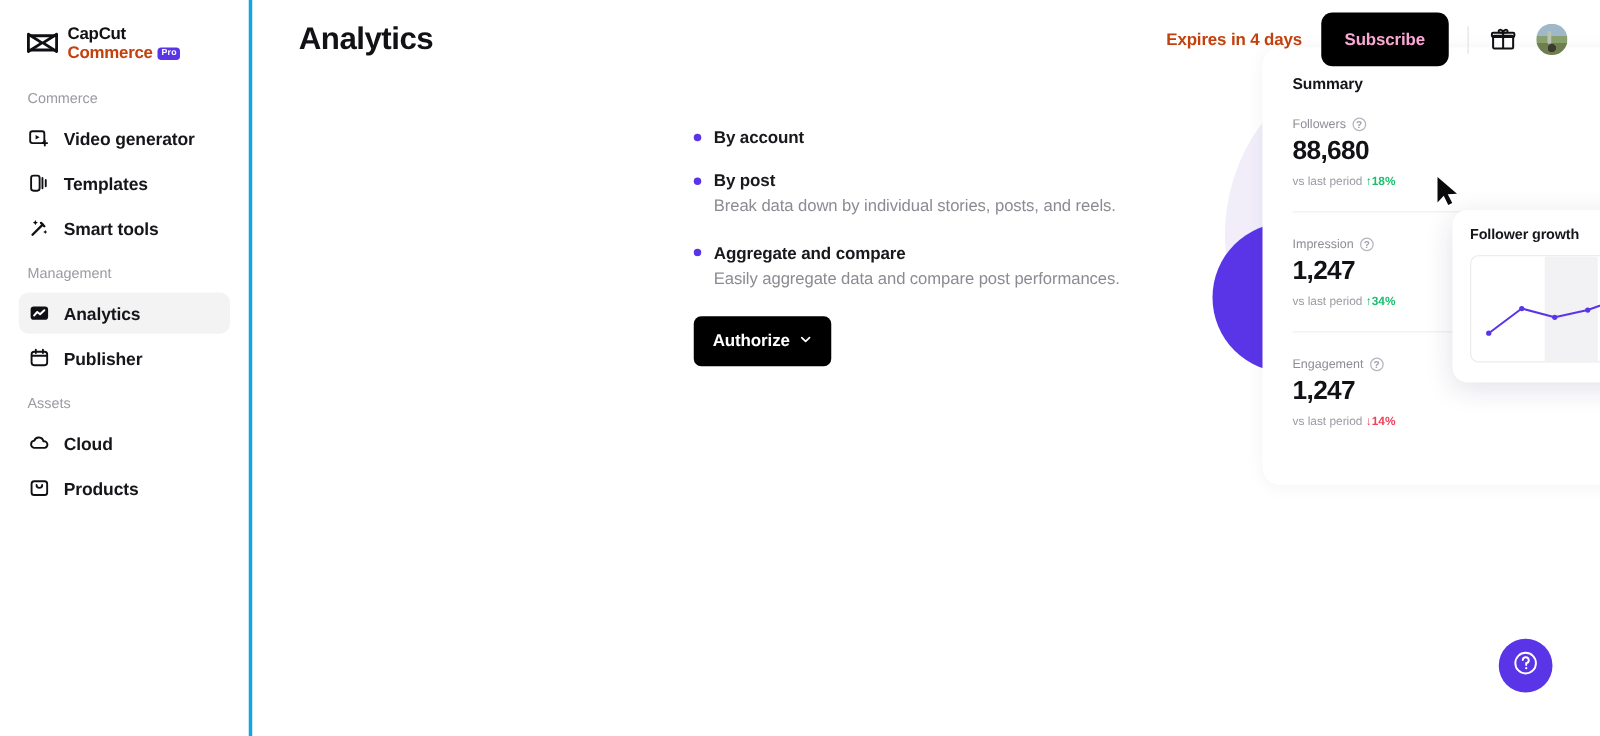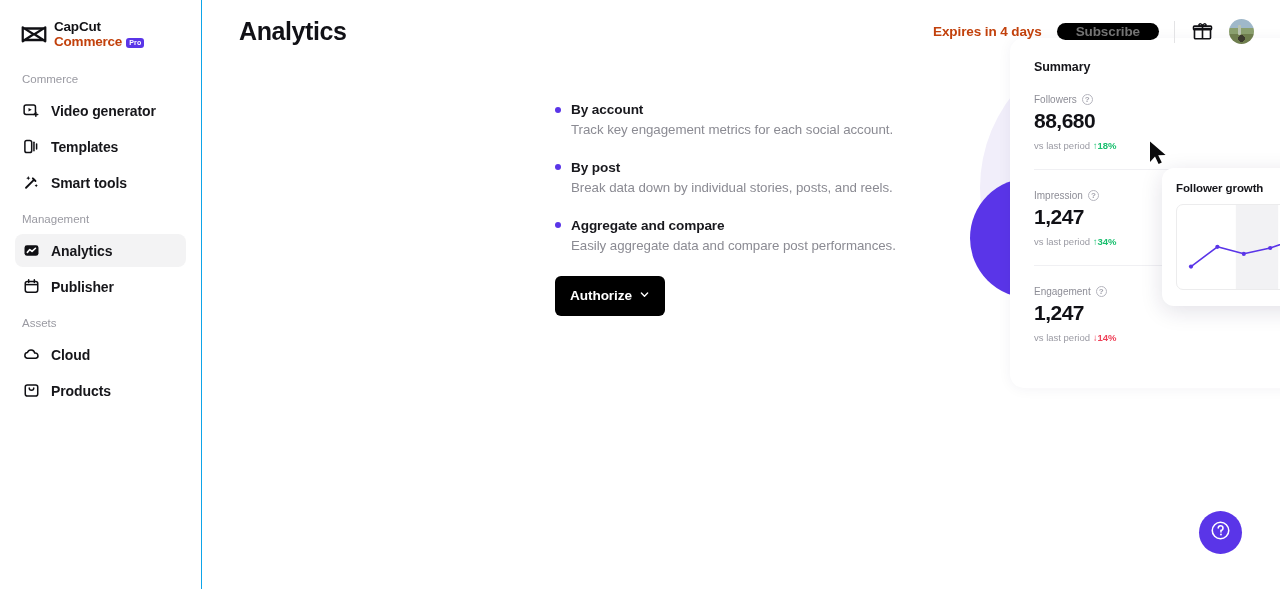--- a/index.html
+++ b/index.html
@@ -8,21 +8,21 @@
     background: #ffffff;
     font-family: "Liberation Sans", sans-serif;
     overflow: hidden;
     color: #0d0d0f;
   }
   .app { display: flex; width: 1280px; height: 589px; position: relative; }
 
   
   .sidebar {
     width: 202px; height: 589px;
-    border-right: 1px solid #0ea5e9;
+    border-right: 3px solid #0ea5e9;
     background: #ffffff;
     flex: 0 0 202px;
     position: relative;
   }
   .logo-wrap {
     display: flex; align-items: center; gap: 7px;
     padding: 17px 0 0 21px;
     height: 52px;
   }
   .logo-mark { width: 26px; height: 22px; flex: 0 0 26px; }
@@ -68,23 +68,23 @@
   .topbar {
     height: 63px; display: flex; align-items: center;
     padding: 0 26px 0 37px; position: relative; z-index: 40;
   }
   .page-title {
     font-size: 25px; font-weight: 700; letter-spacing: -0.4px; color: #111116;
   }
   .top-right { margin-left: auto; display: flex; align-items: center; gap: 15px; }
   .expires { font-size: 13.5px; font-weight: 700; color: #c2410c; letter-spacing: -0.1px;}
   .subscribe-btn {
-    background: #000; color: #737373; border: none;
+    background: #000; color: #f9a8d4; border: none;
     font-size: 13.5px; font-weight: 700; letter-spacing: -0.1px;
-    padding: 0 19px; height: 17px; border-radius: 9px; cursor: pointer;
+    padding: 0 19px; height: 43px; border-radius: 9px; cursor: pointer;
     font-family: "Liberation Sans", sans-serif;
   }
   .divider-v { width: 1px; height: 22px; background: #e3e3e5; }
   .gift-btn { width: 24px; height: 24px; cursor: pointer; display:flex; align-items:center; justify-content:center;}
   .avatar {
     width: 25px; height: 25px; border-radius: 50%; cursor: pointer;
     background:
       radial-gradient(circle at 50% 78%, #3c3a2e 0 14%, transparent 15%),
       linear-gradient(#9fb8c9 0 38%, #8a9f6e 38% 62%, #6f7e4e 62% 100%);
     overflow: hidden; position: relative;
@@ -317,21 +317,20 @@
     </header>
 
     <div class="content">
 
       <div class="bullets">
         <div class="bullet">
           <div class="bullet-title-row">
             <span class="dot"></span>
             <span class="bullet-title">By account</span>
           </div>
-          <div class="bullet-desc">Track key engagement metrics for each social account.</div>
         </div>
         <div class="bullet">
           <div class="bullet-title-row">
             <span class="dot"></span>
             <span class="bullet-title">By post</span>
           </div>
           <div class="bullet-desc">Break data down by individual stories, posts, and reels.</div>
         </div>
         <div class="bullet">
           <div class="bullet-title-row">

